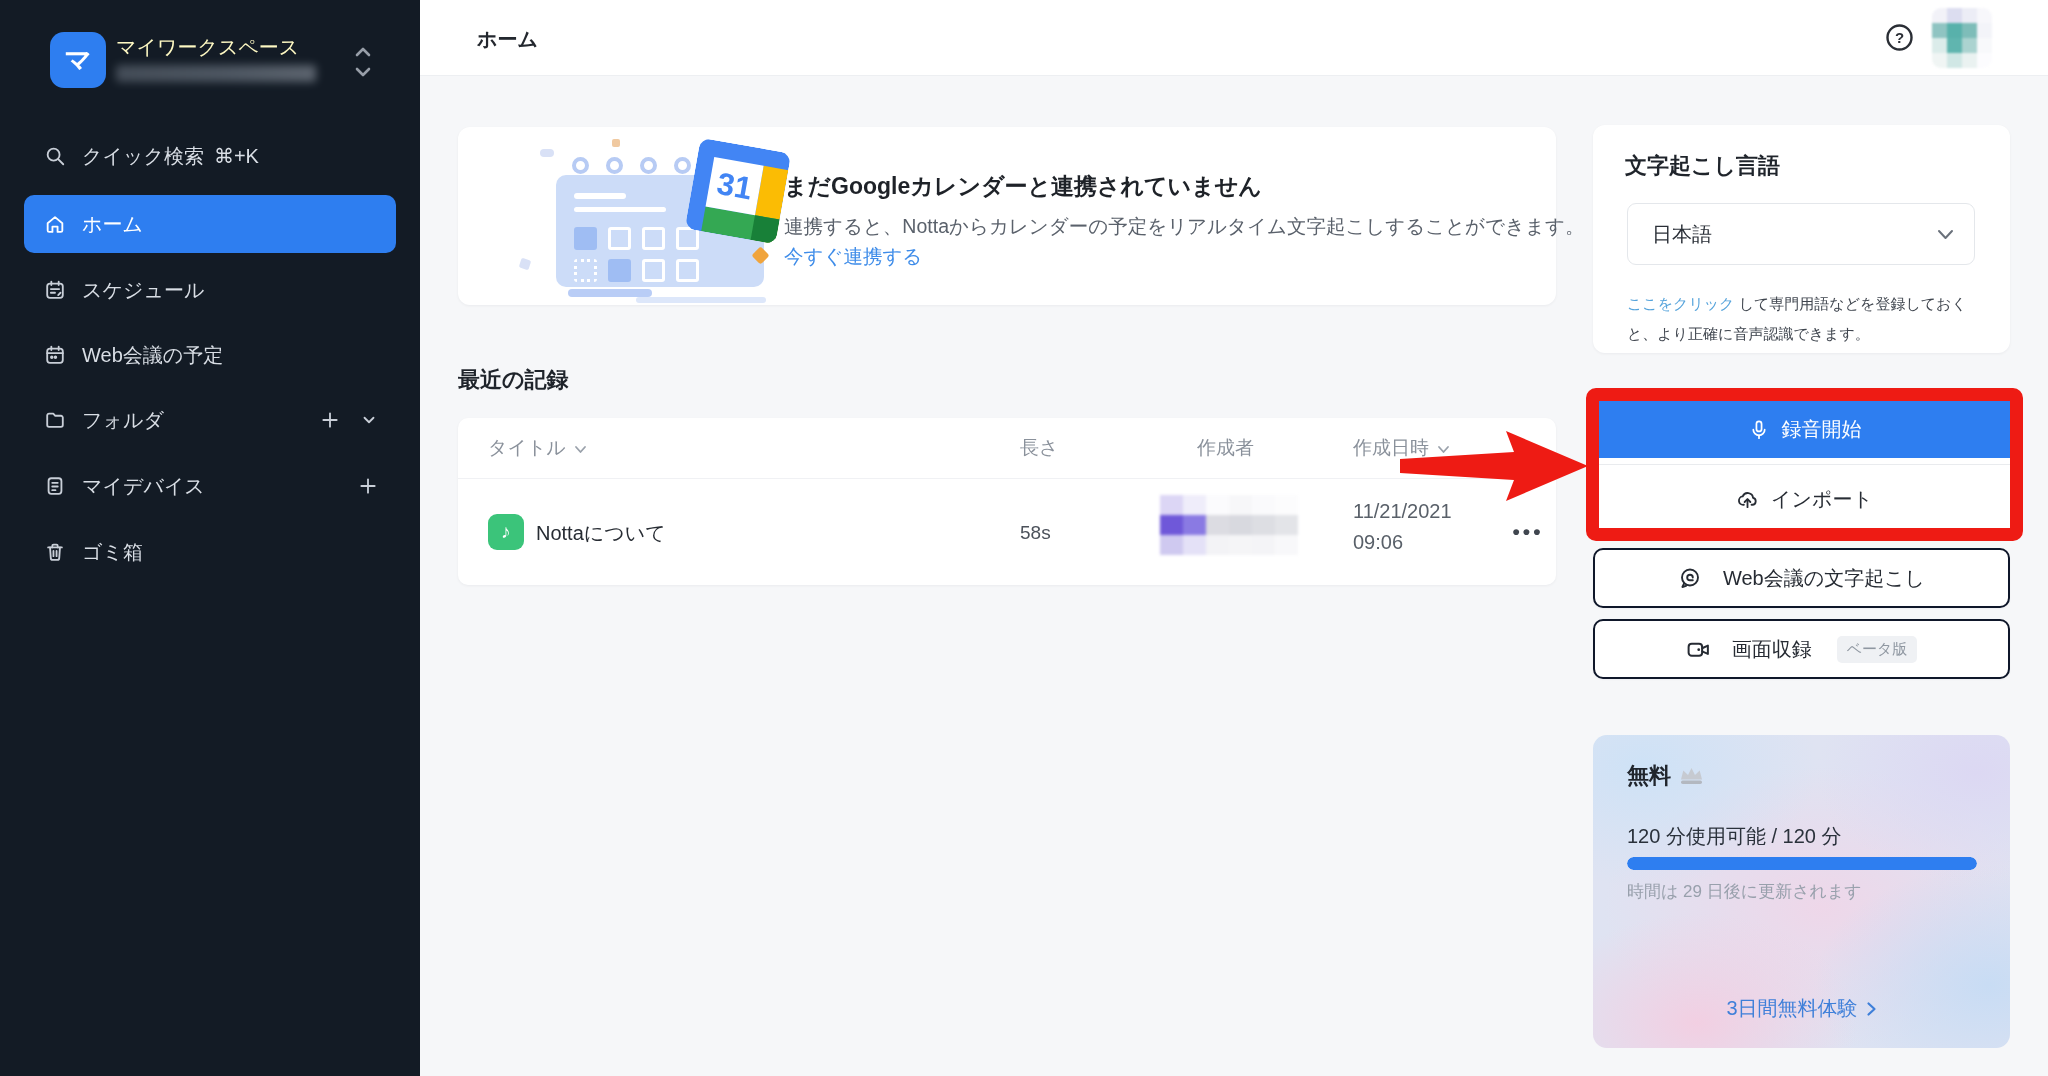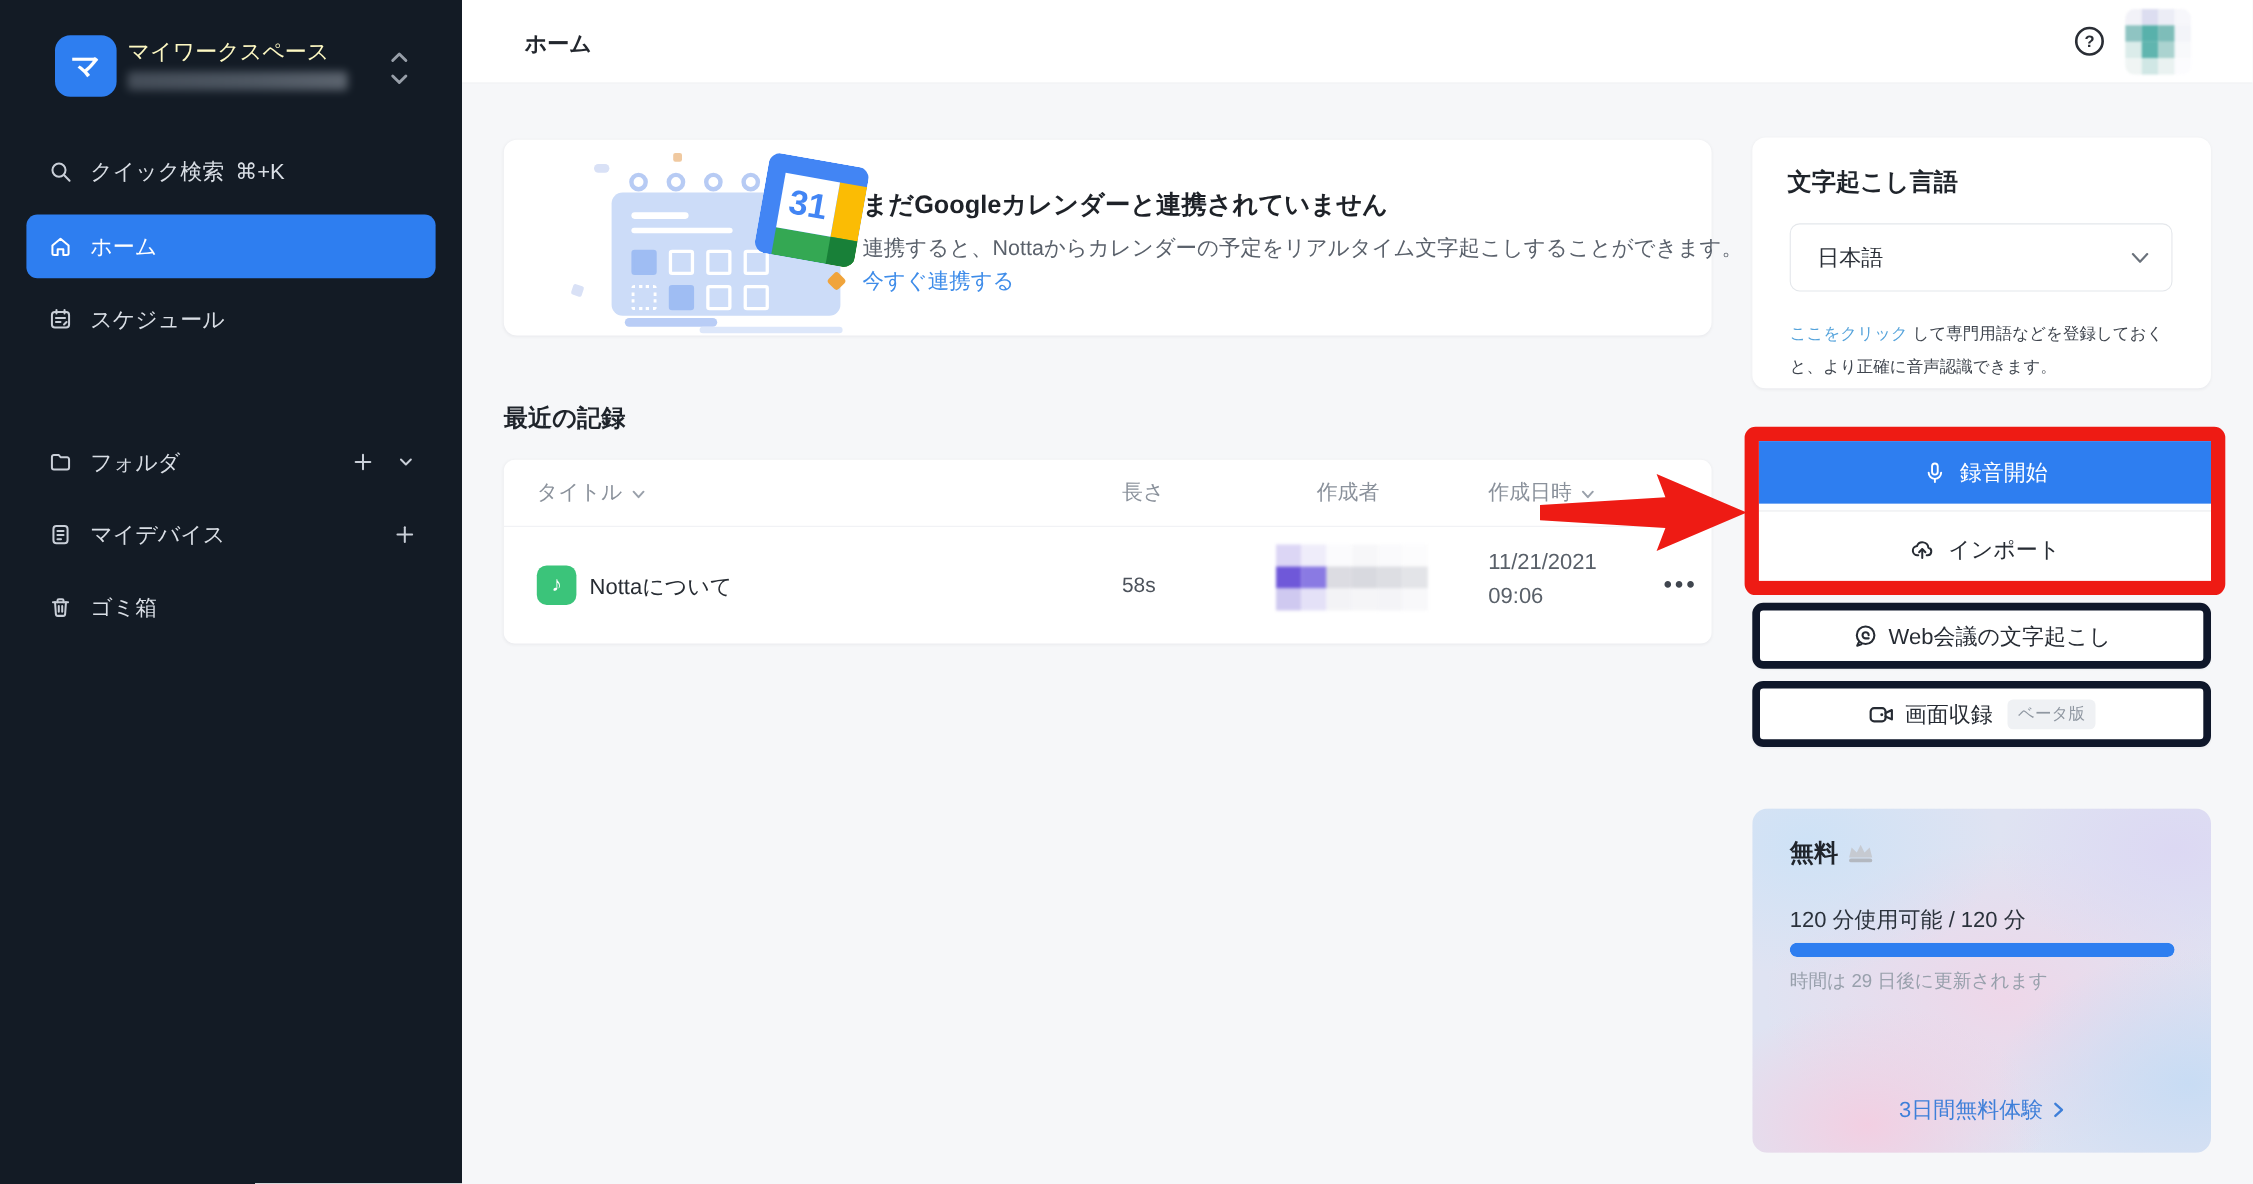--- a/index.html
+++ b/index.html
@@ -118,22 +118,22 @@
              background:#fff; overflow:hidden; }
   .rec-btn { width:411px; height:57px; background:#2e7ef0; color:#fff; display:flex; align-items:center;
              justify-content:center; gap:12px; font-size:20px; cursor:pointer; }
   .rb-gap { height:13px; position:relative; background:#fff; }
   .rb-gap::after { content:""; position:absolute; left:0; top:6px; width:100%; height:1px; background:#e9ebee; }
   .imp-btn { width:411px; height:57px; background:#fff; color:#272c34; display:flex; align-items:center;
              justify-content:center; gap:12px; font-size:20px; cursor:pointer; }
 
   .arrow { left:1400px; top:428px; }
 
-  .panel-btn { position:absolute; left:1593px; width:417px; height:60px; background:#fff; border:7px solid #0f172a;
-               border-radius:10px; display:flex; align-items:center; justify-content:center; gap:9px;
+  .panel-btn { position:absolute; left:1593px; width:417px; height:60px; background:#fff; border:2px solid #0f172a;
+               border-radius:10px; display:flex; align-items:center; justify-content:center; gap:21px;
                font-size:20px; color:#262b33; box-shadow:0 1px 2px rgba(16,24,40,.04); cursor:pointer; }
   .web-btn { top:548px; }
   .scr-btn { top:619px; }
   .beta { background:#eff1f4; color:#8f97a1; font-size:15px; padding:4px 10px; border-radius:5px; margin-left:4px; }
 
   .plan-card { left:1593px; top:735px; width:417px; height:313px; border-radius:14px; overflow:hidden;
     background:
       radial-gradient(60% 55% at 12% 10%, #cee2f6 0%, rgba(206,226,246,0) 70%),
       radial-gradient(55% 50% at 92% 12%, #dcd8f3 0%, rgba(220,216,243,0) 70%),
       radial-gradient(60% 55% at 95% 80%, #c8dcf4 0%, rgba(200,220,244,0) 70%),
@@ -200,20 +200,33 @@
             <line x1="8" y1="3" x2="8" y2="6.5"></line>
           <line x1="16" y1="3" x2="16" y2="6.5"></line>
             <line x1="7.5" y1="11" x2="16.5" y2="11"></line>
           <line x1="7.5" y1="15" x2="12" y2="15"></line>
             <line x1="15.5" y1="17.5" x2="18" y2="15"></line>
         </svg>
         </span>
       <span>スケジュール</span>
     </div>
 
+    <div class="side-item" style="top:337px">
+      <span class="ic">
+        <svg viewBox="0 0 24 24" fill="none" stroke="currentColor" stroke-width="2" stroke-linecap="round" stroke-linejoin="round">
+          <rect x="3.5" y="5" width="17" height="15.5" rx="3"></rect>
+            <line x1="8" y1="3" x2="8" y2="6.5"></line>
+          <line x1="16" y1="3" x2="16" y2="6.5"></line>
+            <line x1="3.5" y1="10" x2="20.5" y2="10"></line>
+          <circle cx="8.5" cy="14.5" r="0.9" fill="currentColor"></circle>
+            <circle cx="12.5" cy="14.5" r="0.9" fill="currentColor"></circle>
+        </svg>
+        </span>
+      <span>Web会議の予定</span>
+    </div>
 
     <div class="side-item" style="top:402px">
       <span class="ic">
         <svg viewBox="0 0 24 24" fill="none" stroke="currentColor" stroke-width="2" stroke-linecap="round" stroke-linejoin="round">
           <path d="M3.5 7 a2 2 0 0 1 2-2 h4.6 l2.2 2.4 h6.2 a2 2 0 0 1 2 2 v8.1 a2 2 0 0 1 -2 2 h-13 a2 2 0 0 1 -2-2 Z"></path>
         </svg>
         </span>
       <span>フォルダ</span>
       <span class="trail">
         <span class="ic" style="margin:0;width:20px;height:20px">

